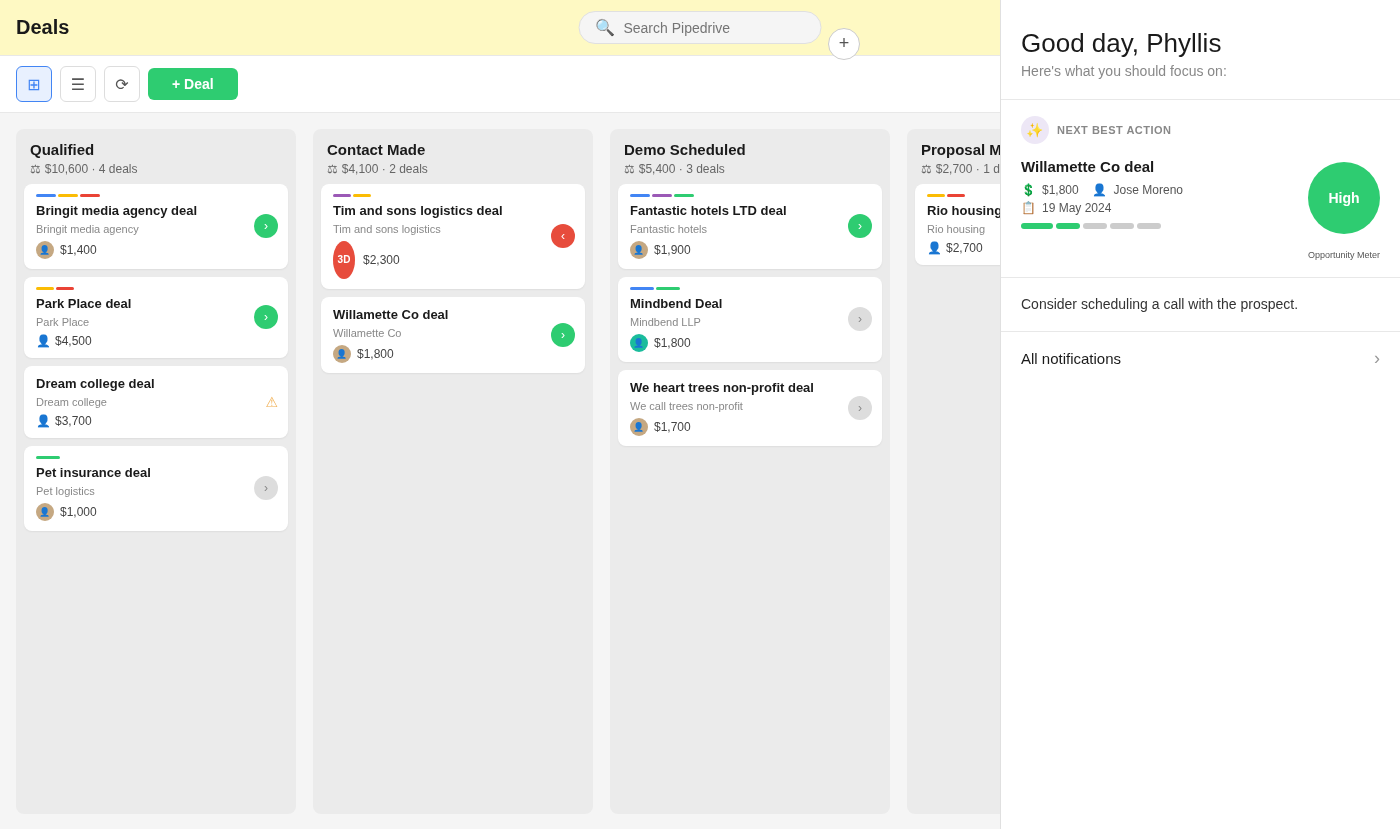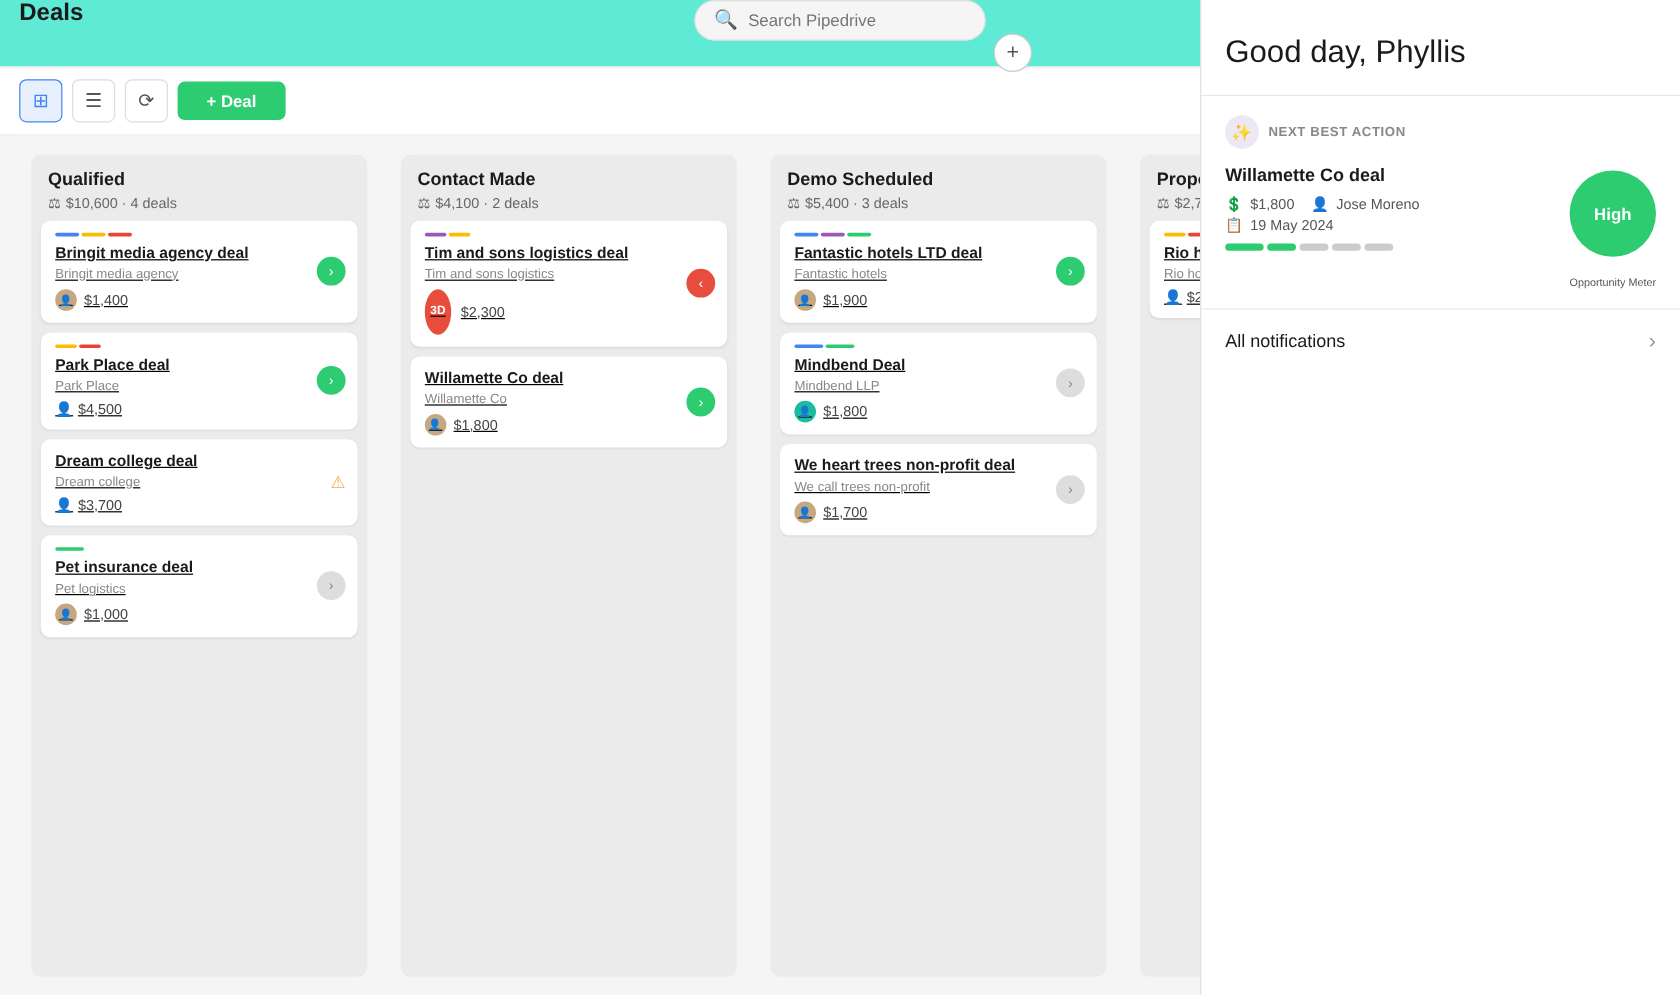--- a/index.html
+++ b/index.html
@@ -1,23 +1,24 @@
 <!DOCTYPE html>
 <html><head>
   <meta charset="utf-8">
   <style>
     * { box-sizing: border-box; margin: 0; padding: 0; }
     body { font-family: -apple-system, BlinkMacSystemFont, 'Segoe UI', sans-serif; background: #f5f5f5; overflow: hidden; height: 829px; width: 1400px; }
 
     
     .header {
       display: flex;
+      align-items: center;
       padding: 0 16px;
       height: 56px;
-      background: #5eead4;
+      background: #fef9c3;
       border-bottom: 1px solid #e8e8e8;
       position: relative;
       z-index: 10;
     }
     .header-title {
       font-size: 20px;
       font-weight: 600;
       color: #1a1a1a;
       min-width: 80px;
     }
@@ -107,45 +108,44 @@
     .total-value {
       margin-left: auto;
       font-size: 14px;
       font-weight: 600;
       color: #333;
     }
 
     
     .board {
       display: flex;
-      gap: 12px;
+      gap: 1px;
       padding: 16px;
       height: calc(829px - 56px - 56px);
       overflow-x: auto;
       background: #f5f5f5;
-      margin-left: 10px;
     }
 
     
     .column {
       min-width: 280px;
       max-width: 280px;
       background: #ebebeb;
       border-radius: 8px;
       margin-right: 16px;
       display: flex;
       flex-direction: column;
       max-height: 100%;
     }
     .column-header {
       padding: 12px 14px 8px;
     }
     .column-title { font-size: 15px; font-weight: 700; color: #1a1a1a; margin-bottom: 4px; }
     .column-meta { font-size: 12px; color: #666; display: flex; align-items: center; gap: 4px; }
-    .column-cards { padding: 0 8px 8px; overflow-y: auto; flex: 1; text-decoration: underline; }
+    .column-cards { padding: 0 8px 8px; overflow-y: auto; flex: 1; }
 
     
     .card {
       background: #fff;
       border-radius: 8px;
       padding: 10px 12px;
       margin-bottom: 8px;
       position: relative;
       box-shadow: 0 1px 2px rgba(0,0,0,0.06);
     }
@@ -490,20 +490,21 @@
 
       </div>
     </div>
     </div>
   </div>
 
 <div class="sales-panel">
 
   <div class="greeting-section">
     <div class="greeting-name">Good day, Phyllis</div>
+    <div class="greeting-sub">Here's what you should focus on:</div>
   </div>
 
   <div class="divider"></div>
 
   <div class="next-action-section">
     <div class="section-label">
       <div class="magic-icon">✨</div>
       <span>NEXT BEST ACTION</span>
     </div>
 
@@ -530,18 +531,21 @@
       </div>
       <div style="display:flex;flex-direction:column;align-items:center;">
         <div class="opportunity-badge">
           <span>High</span>
         </div>
         <div class="opp-label">Opportunity Meter</div>
       </div>
     </div>
   </div>
 
+  <div class="suggestion-section">
+    <span>Consider scheduling a call with the prospect.</span>
+  </div>
 
   <div class="notifications-section">
     <span class="notif-label">All notifications</span>
     <span class="notif-arrow">›</span>
   </div>
 </div>
 
 </body></html>

